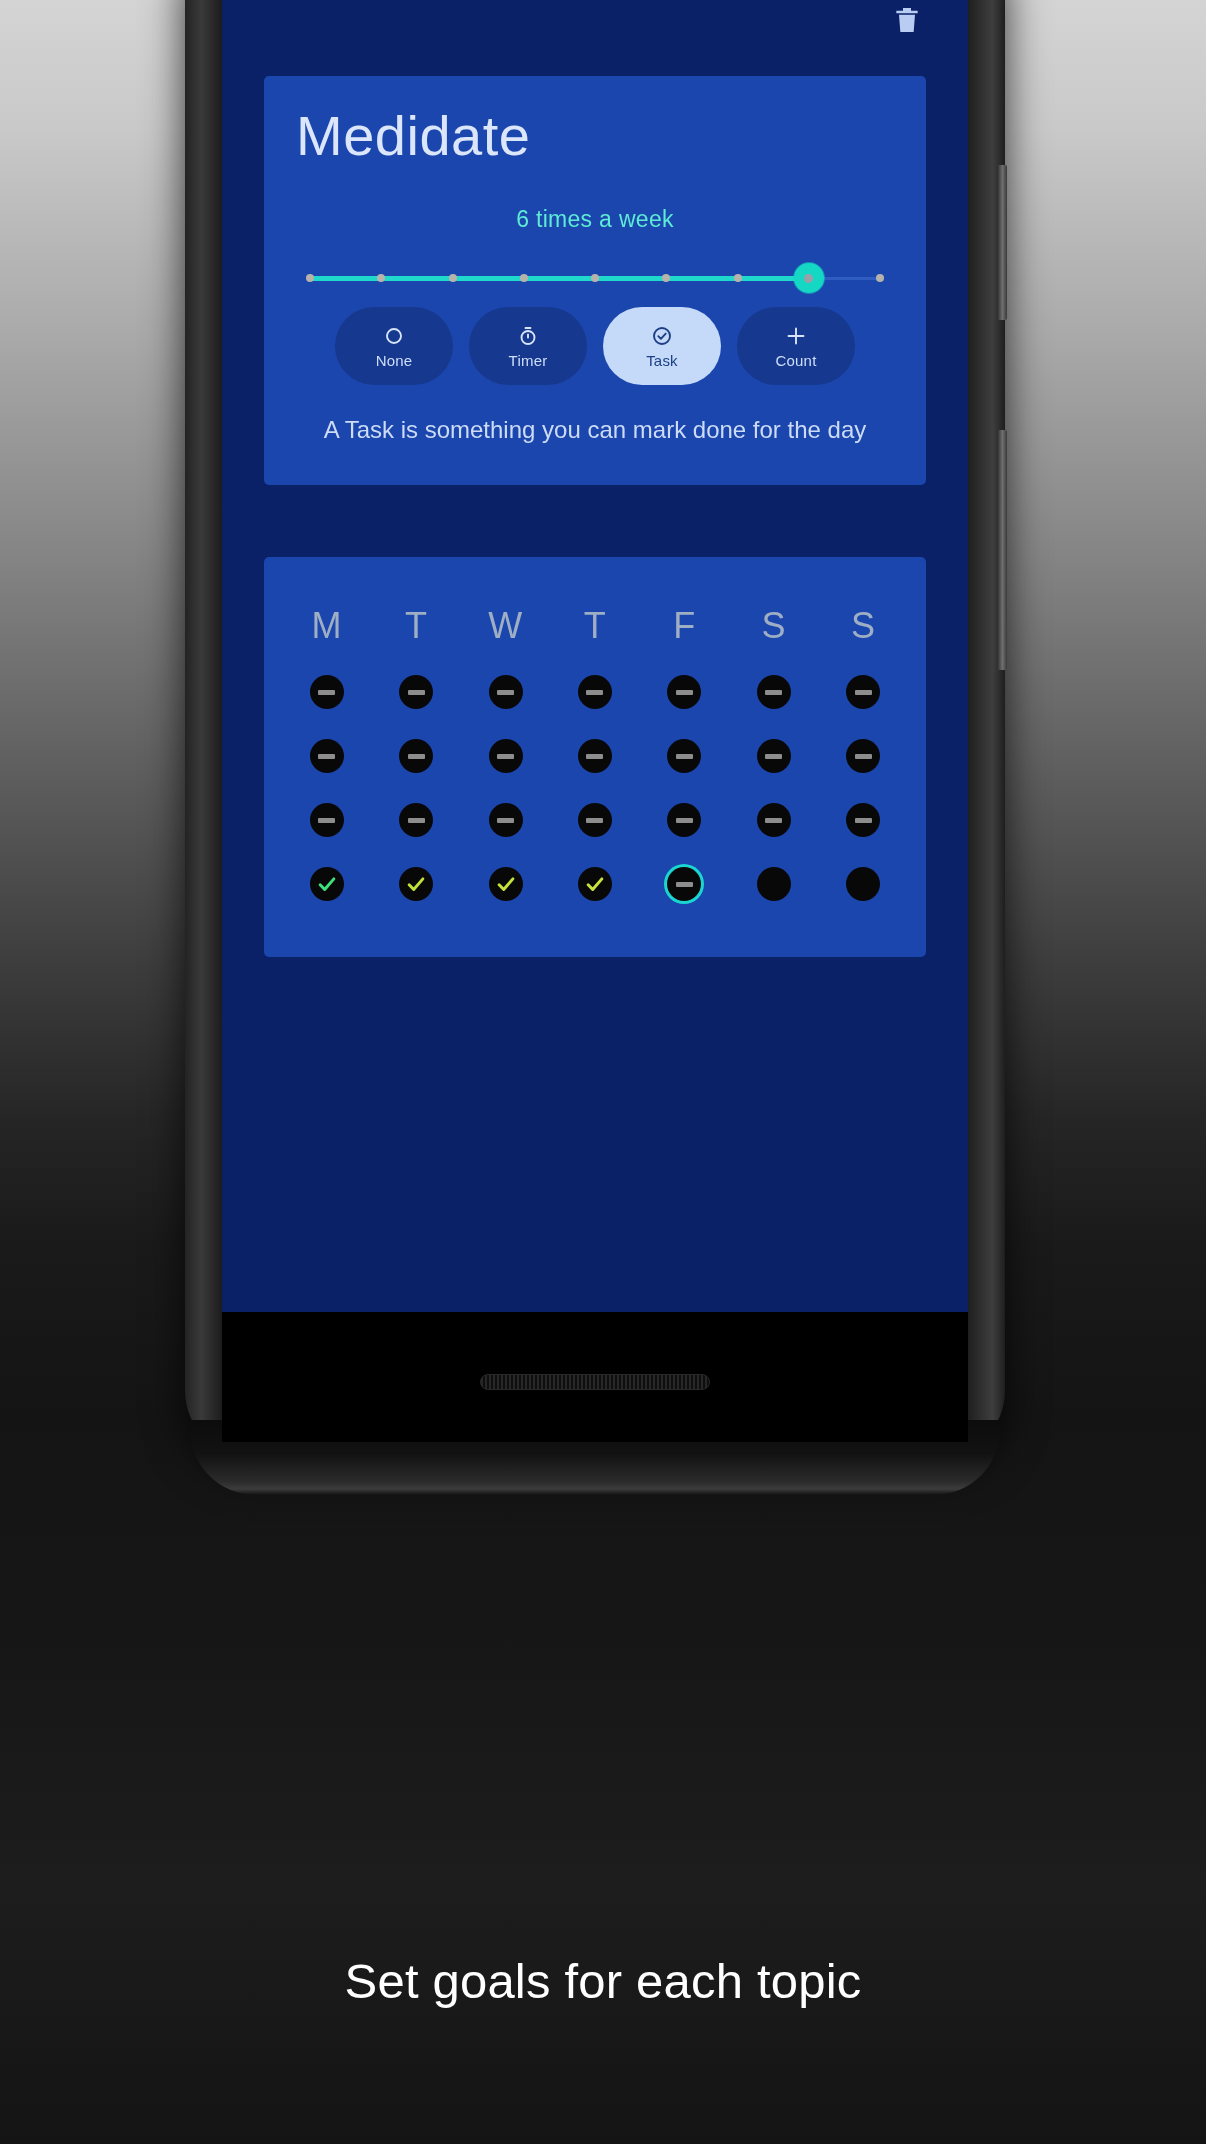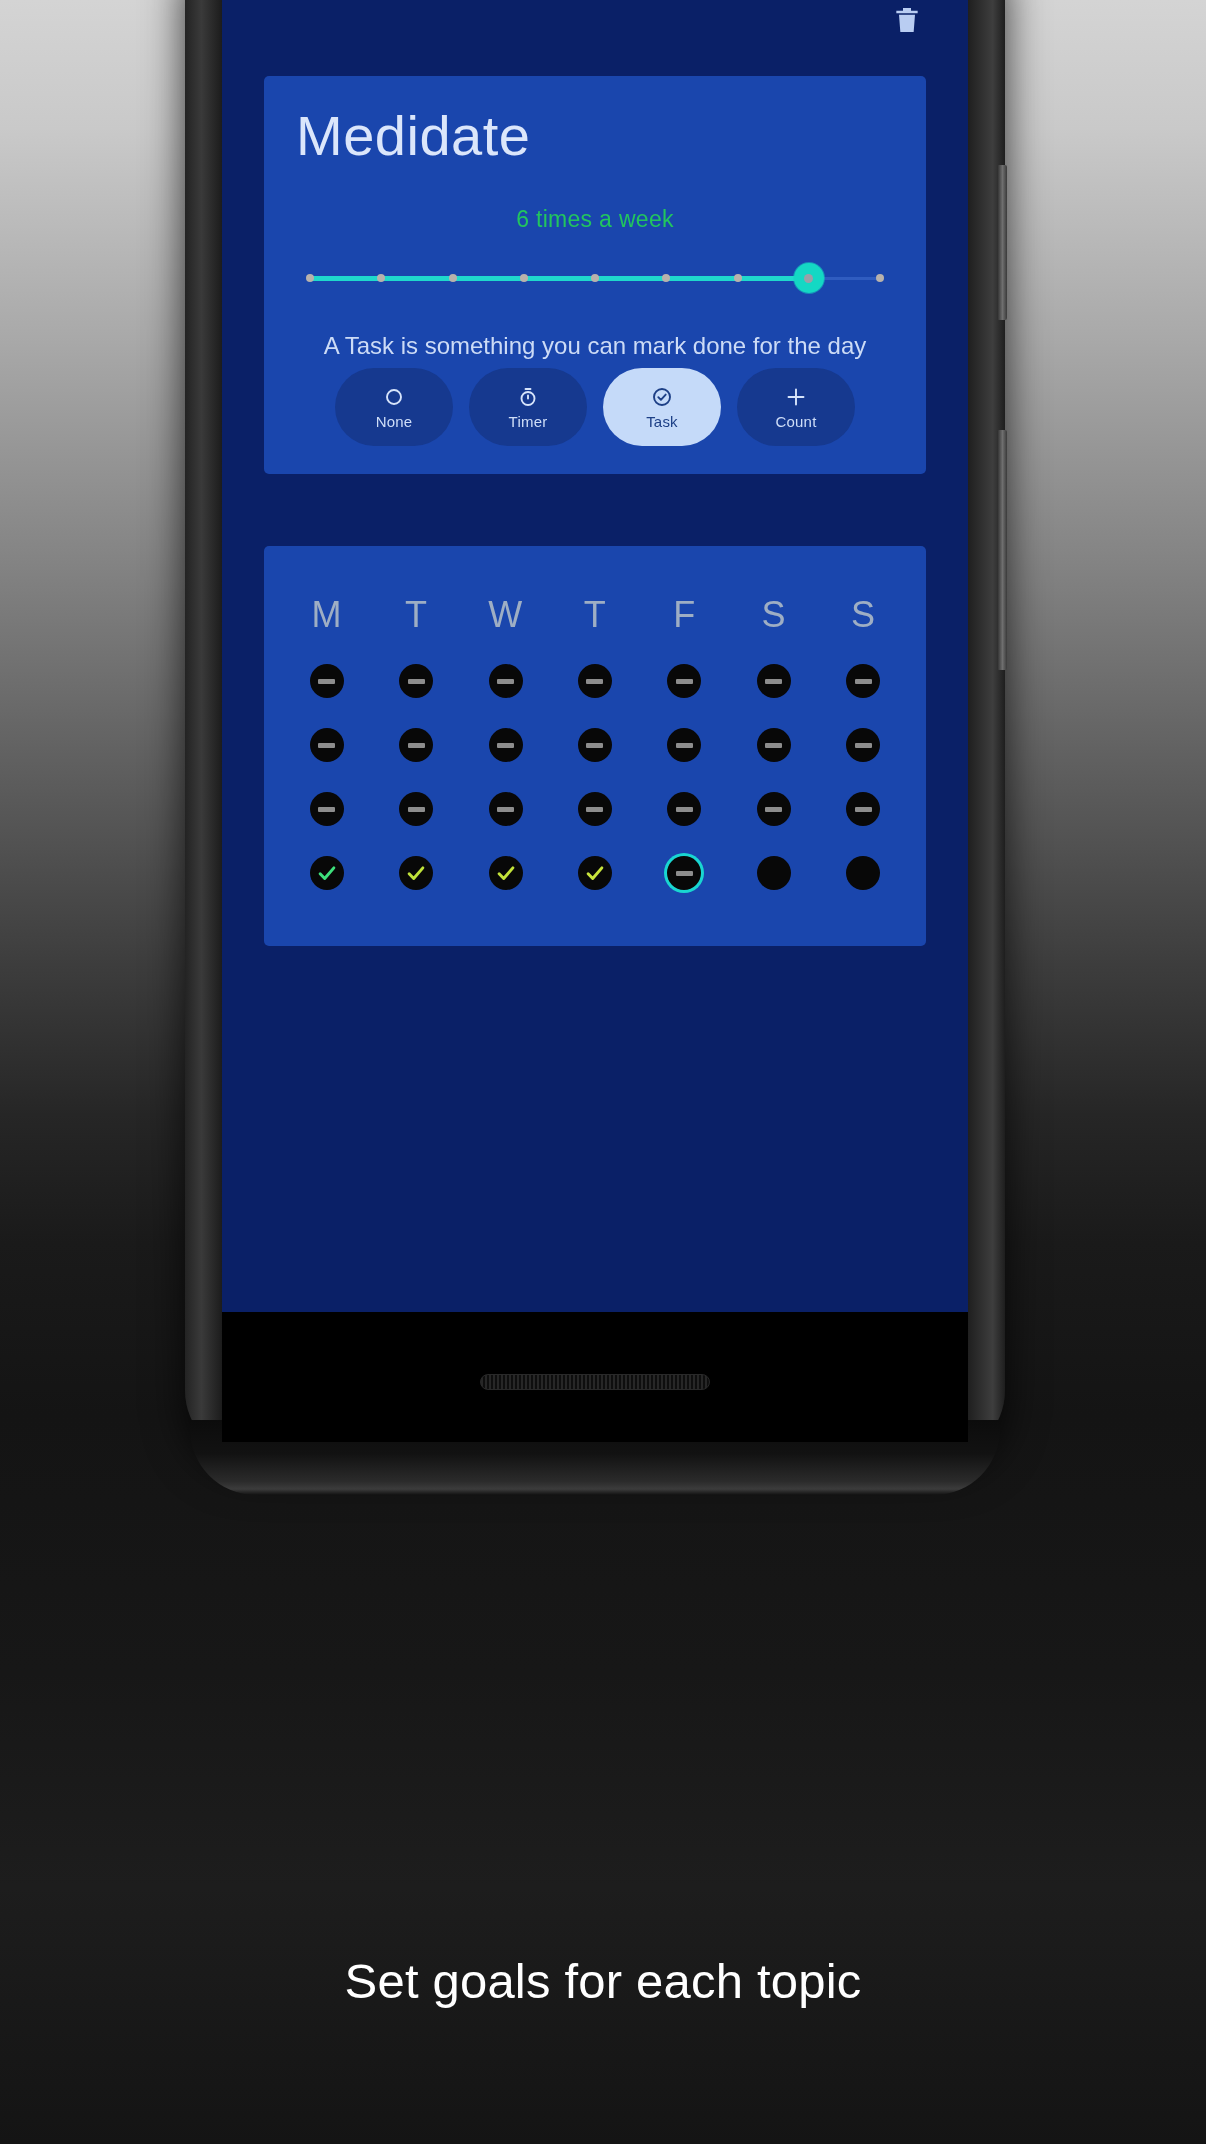--- a/index.html
+++ b/index.html
@@ -100,38 +100,38 @@
     display:flex;align-items:center;justify-content:center;
     cursor:pointer; background:none;border:none;
   }
   #delete-button svg{ width:32px;height:32px; fill:#b9cdf2; }
 
   
   #goal-card{
     margin:0 42px;
     background:#1a46ad;
     border-radius:5px;
-    padding:28px 0 28px;
+    padding:28px 0 39px;
     position:relative;
   }
 
   #habit-title{
     font-size:56px;
     font-weight:300;
     color:#dbe6fb;
     letter-spacing:.5px;
     padding-left:32px;
     line-height:1.15;
   }
 
   #frequency-label{
     margin-top:38px;
     text-align:center;
     font-size:23px;
-    color:#22c55e;
+    color:#5eead4;
     letter-spacing:.3px;
   }
 
   
   #frequency-slider{
     position:relative;
     height:46px;
     margin:22px 46px 0;
     display:flex; align-items:center;
   }
@@ -311,22 +311,20 @@
             <div class="slider-tick" style="left: 25%;"></div>
             <div class="slider-tick" style="left: 37.5%;"></div>
             <div class="slider-tick" style="left: 50%;"></div>
             <div class="slider-tick" style="left: 62.5%;"></div>
             <div class="slider-tick" style="left: 75%;"></div>
             <div class="slider-tick" style="left: 87.5%;"></div>
             <div class="slider-tick" style="left: 100%;"></div>
           </div>
         <div id="slider-thumb" style="left: 87.5%;"></div>
       </div>
-
-      <div id="goal-type-description">A Task is something you can mark done for the day</div>
 
       <div id="goal-type-chips">
           <button class="goal-chip">
             <span class="chip-icon">
               <svg viewBox="0 0 24 24" stroke-linecap="round" stroke-linejoin="round">
                 <circle cx="12" cy="12" r="7"></circle>
               </svg>
             </span>
             <span class="chip-label">None</span>
           </button>
@@ -351,20 +349,22 @@
           </button>
           <button class="goal-chip">
             <span class="chip-icon">
               <svg viewBox="0 0 24 24" stroke-linecap="round" stroke-linejoin="round">
                 <path d="M12 4.5v15M4.5 12h15"></path>
               </svg>
             </span>
             <span class="chip-label">Count</span>
           </button>
         </div>
+
+      <div id="goal-type-description">A Task is something you can mark done for the day</div>
     </div>
 
     <div id="calendar-card">
       <div id="weekday-header">
           <div class="weekday-cell">M</div>
           <div class="weekday-cell">T</div>
           <div class="weekday-cell">W</div>
           <div class="weekday-cell">T</div>
           <div class="weekday-cell">F</div>
           <div class="weekday-cell">S</div>

